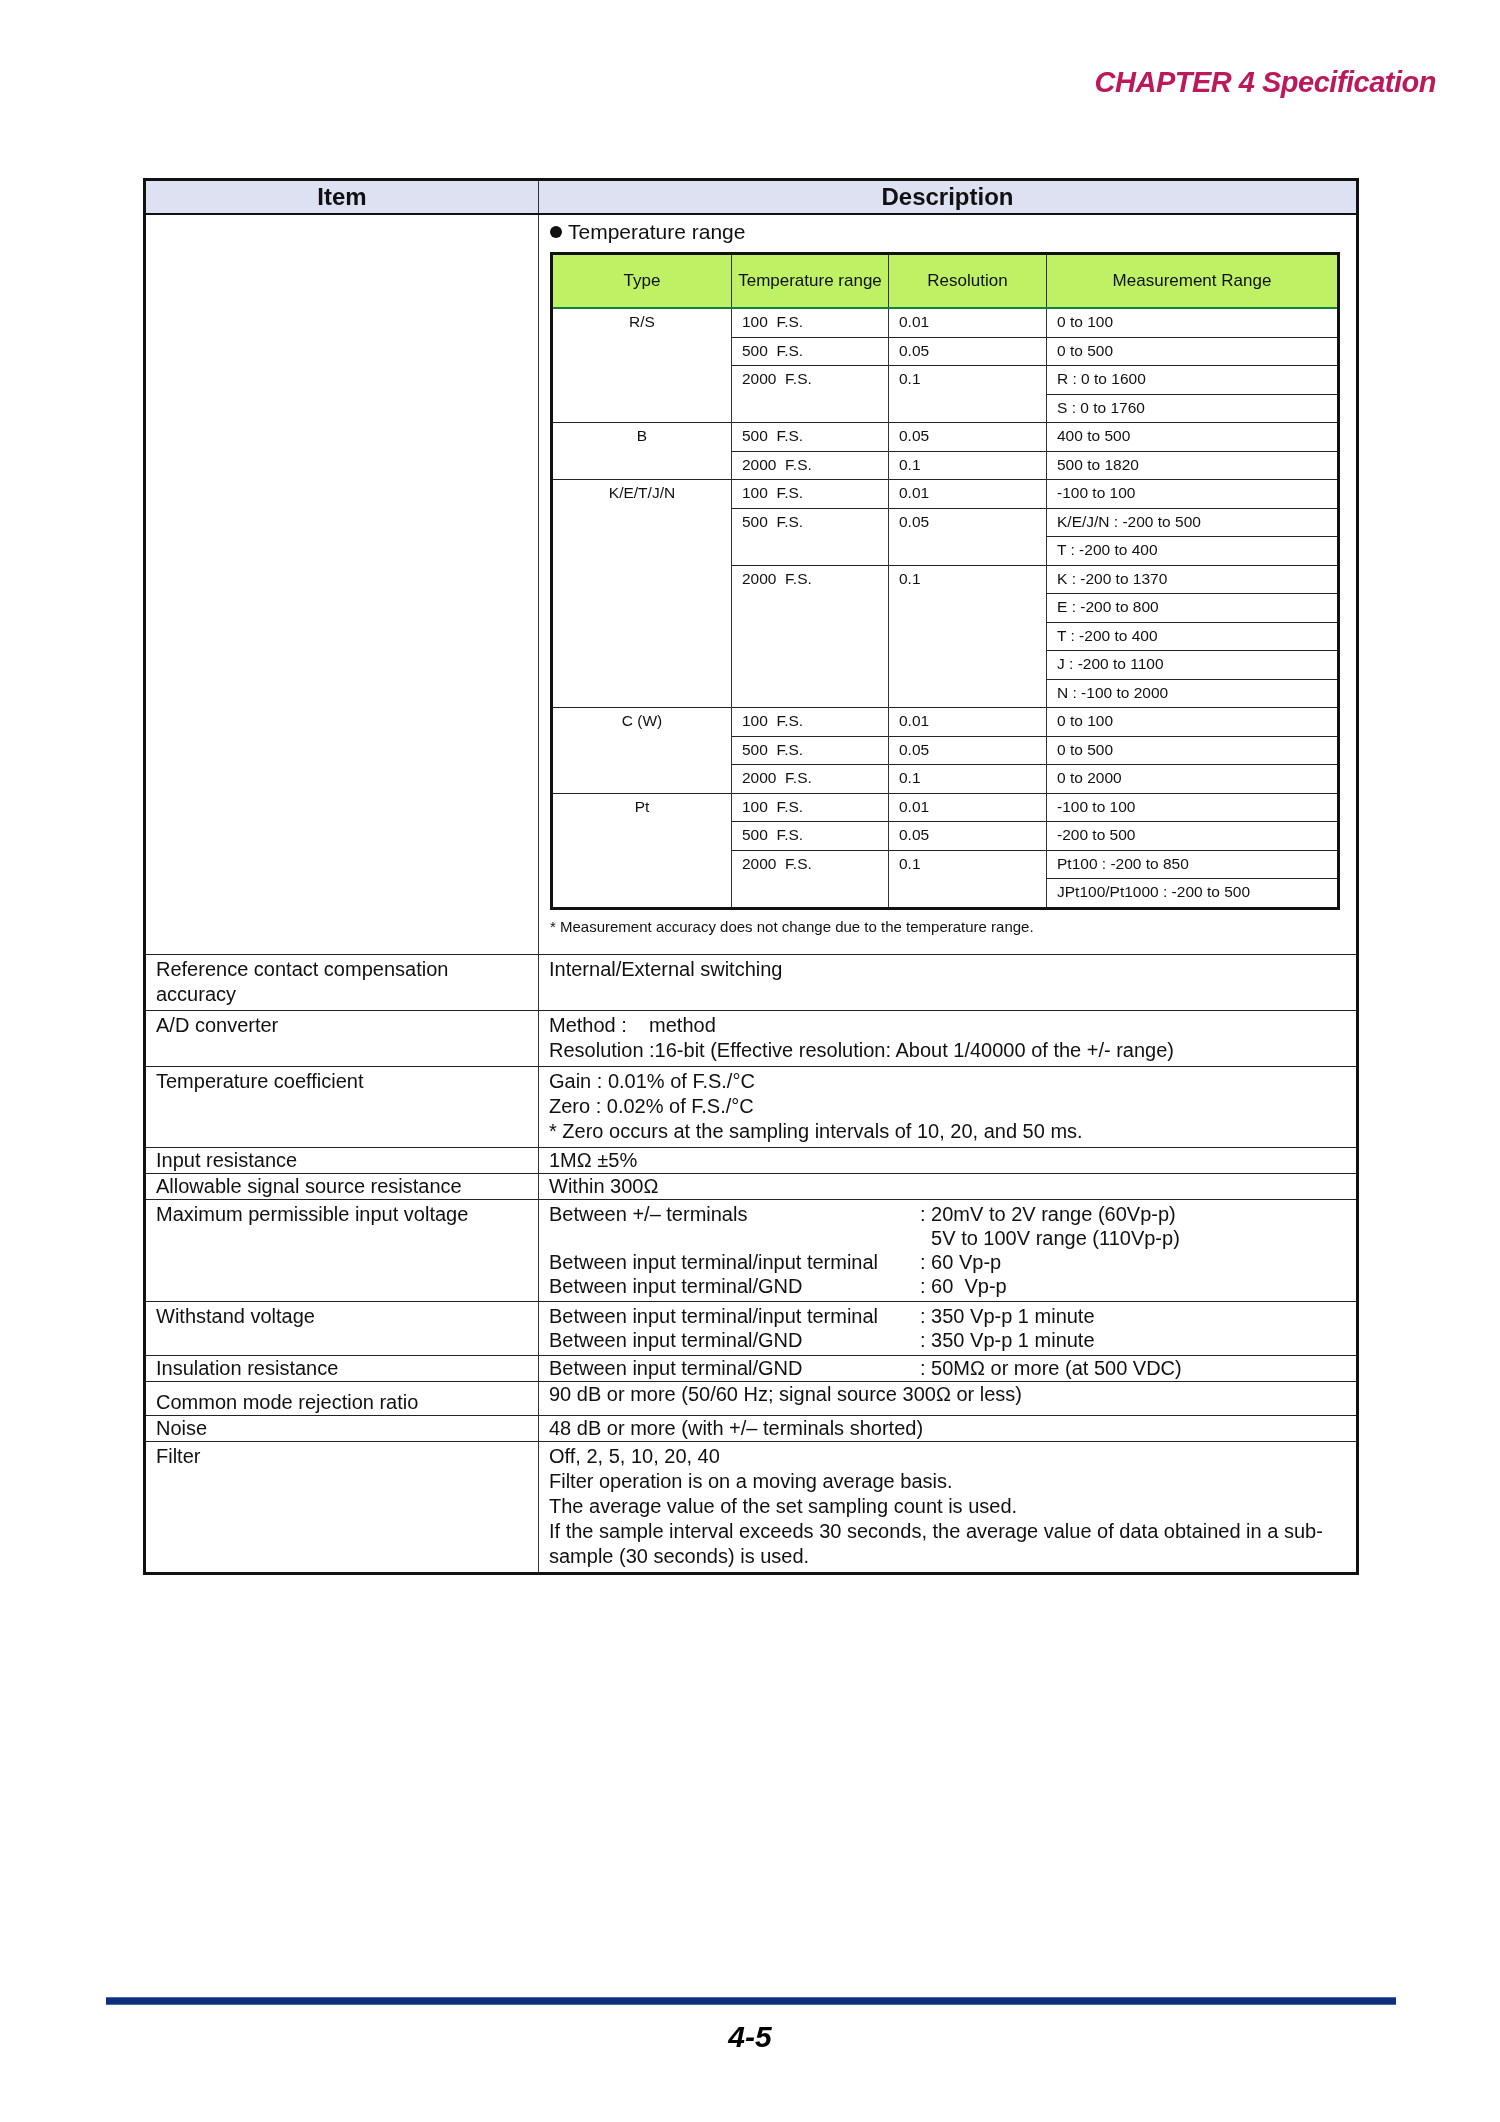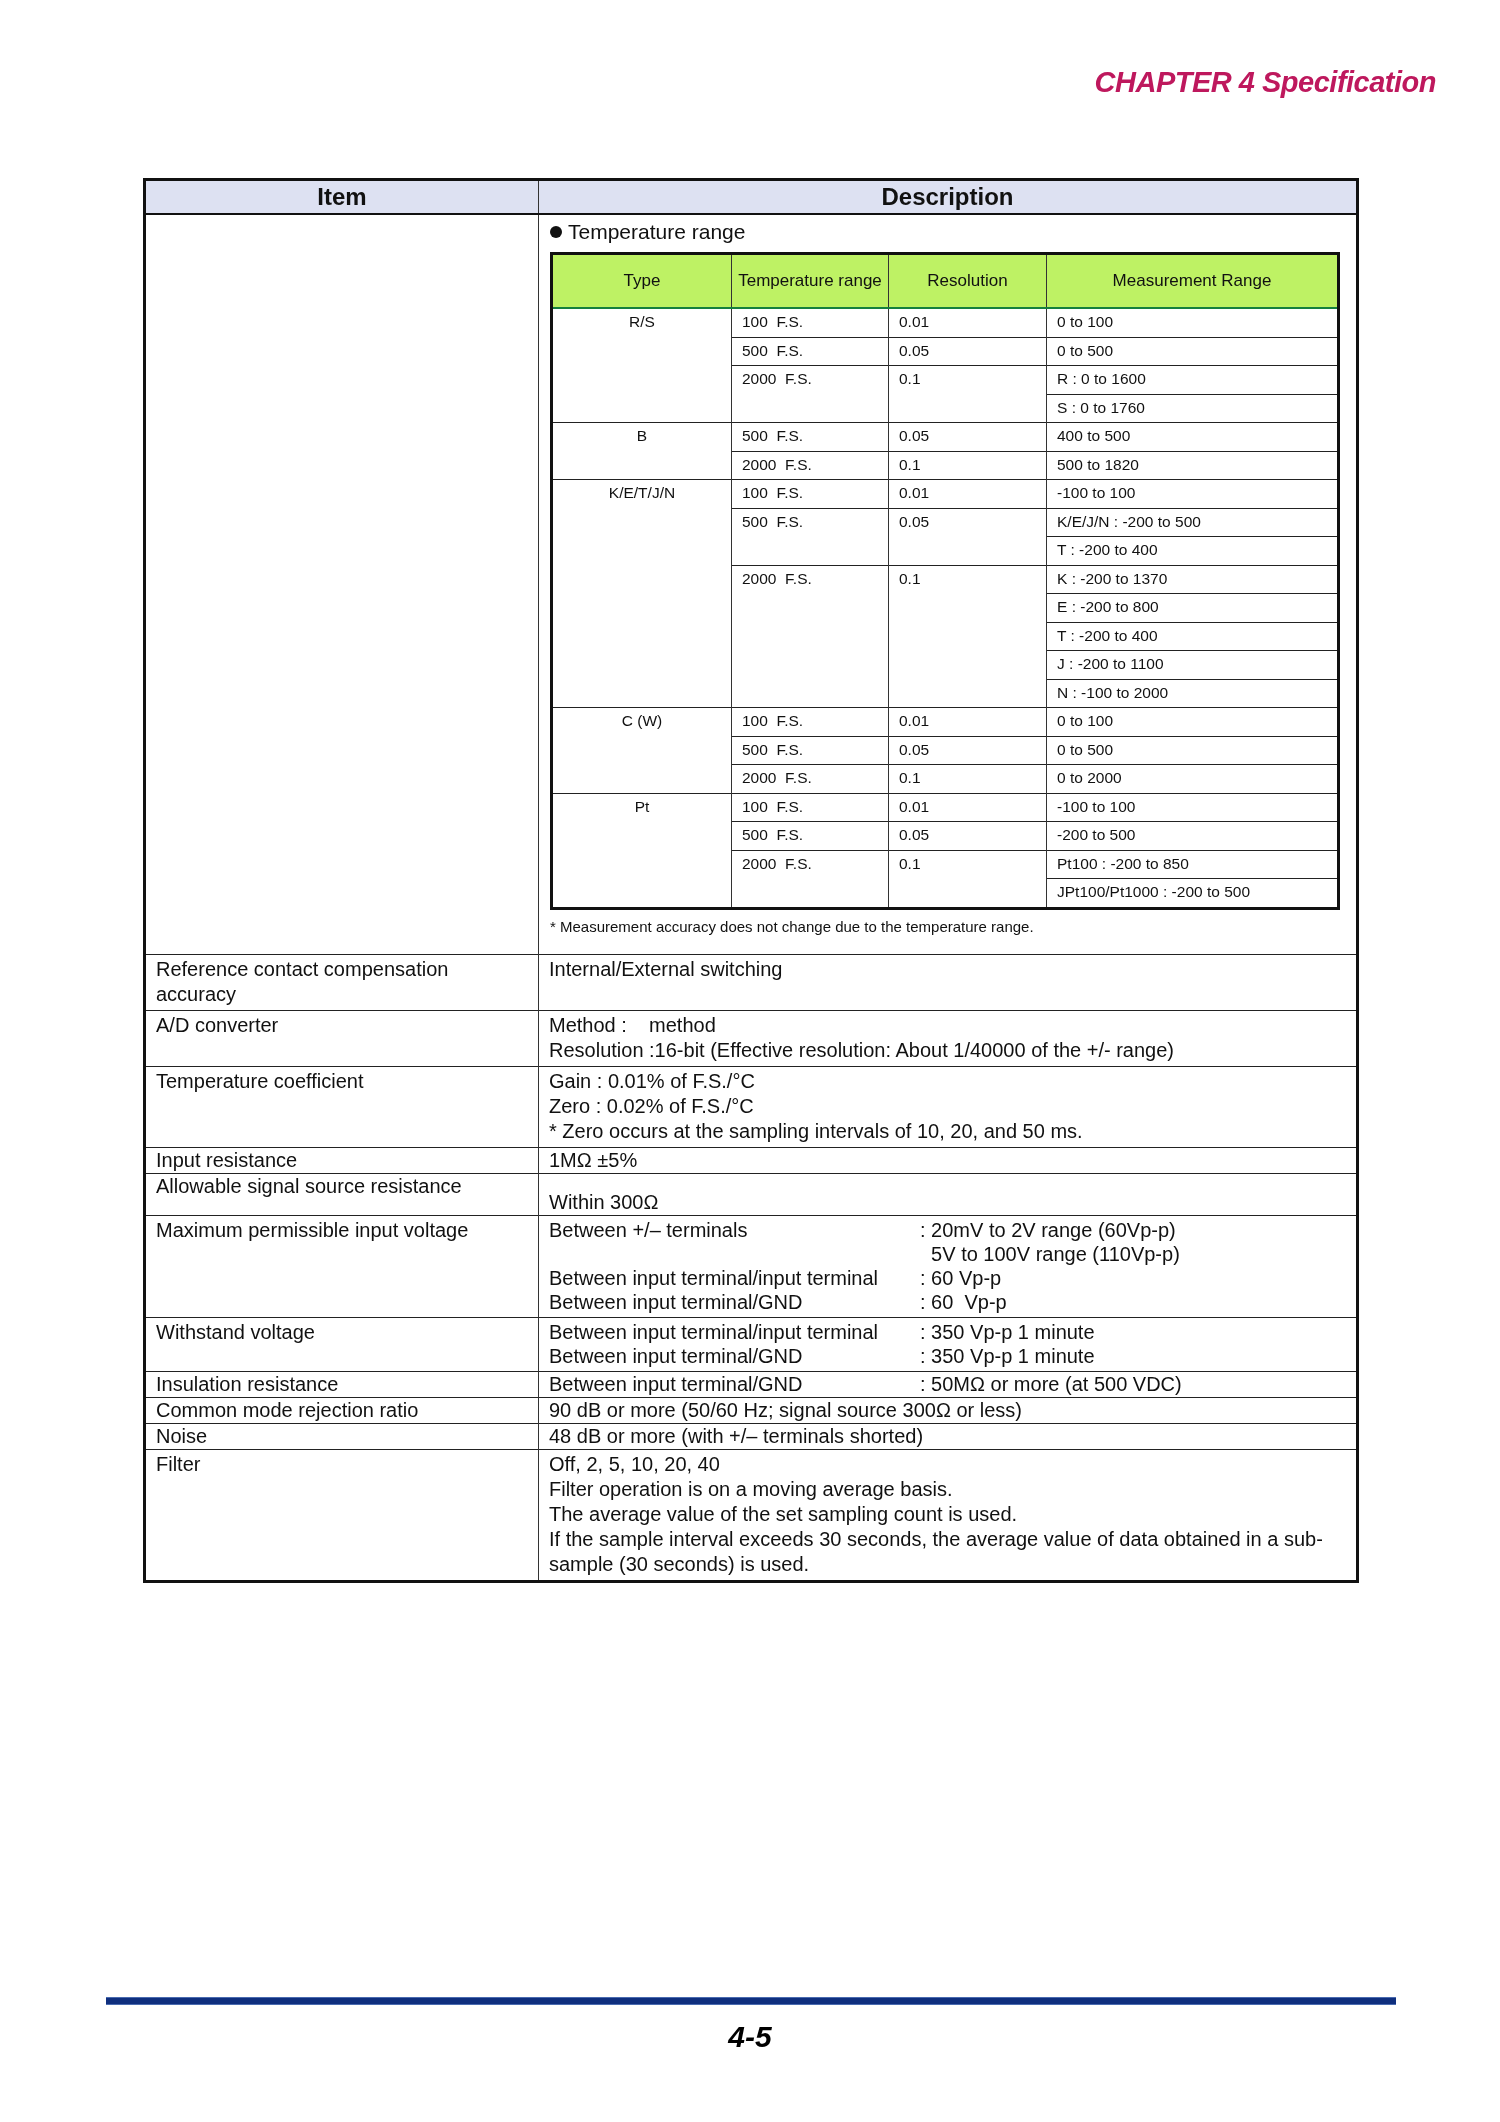--- a/index.html
+++ b/index.html
@@ -213,21 +213,21 @@
 
     <tr>
       <td class="item" style="padding-top:0;padding-bottom:0">Input resistance</td>
       <td style="padding-top:0;padding-bottom:0">
         <div>1MΩ ±5%</div>
       </td>
     </tr>
 
     <tr>
       <td class="item" style="padding-top:0;padding-bottom:0">Allowable signal source resistance</td>
-      <td style="padding-top:16px;padding-bottom:0">
+      <td style="padding-top:0;padding-bottom:0">
         <div>Within 300Ω</div>
       </td>
     </tr>
 
     <tr>
       <td class="item">Maximum permissible input voltage</td>
       <td class="small">
         <div class="kv" style="line-height:24px">
           <span class="k">Between +/– terminals</span>
           <span class="v">: 20mV to 2V range (60Vp-p)</span>
@@ -265,21 +265,21 @@
       <td class="item" style="padding-top:0;padding-bottom:0">Insulation resistance</td>
       <td class="small" style="padding-top:0;padding-bottom:0">
         <div class="kv">
           <span class="k">Between input terminal/GND</span>
           <span class="v">: 50MΩ or more (at 500 VDC)</span>
         </div>
       </td>
     </tr>
 
     <tr>
-      <td class="item" style="padding-top:0;padding-bottom:0">Common mode rejection ratio</td>
+      <td class="item" style="padding-top:8px;padding-bottom:0">Common mode rejection ratio</td>
       <td style="padding-top:0;padding-bottom:0">
         <div>90 dB or more (50/60 Hz; signal source 300Ω or less)</div>
       </td>
     </tr>
 
     <tr>
       <td class="item" style="padding-top:0;padding-bottom:0">Noise</td>
       <td style="padding-top:0;padding-bottom:0">
         <div>48 dB or more (with +/– terminals shorted)</div>
       </td>

